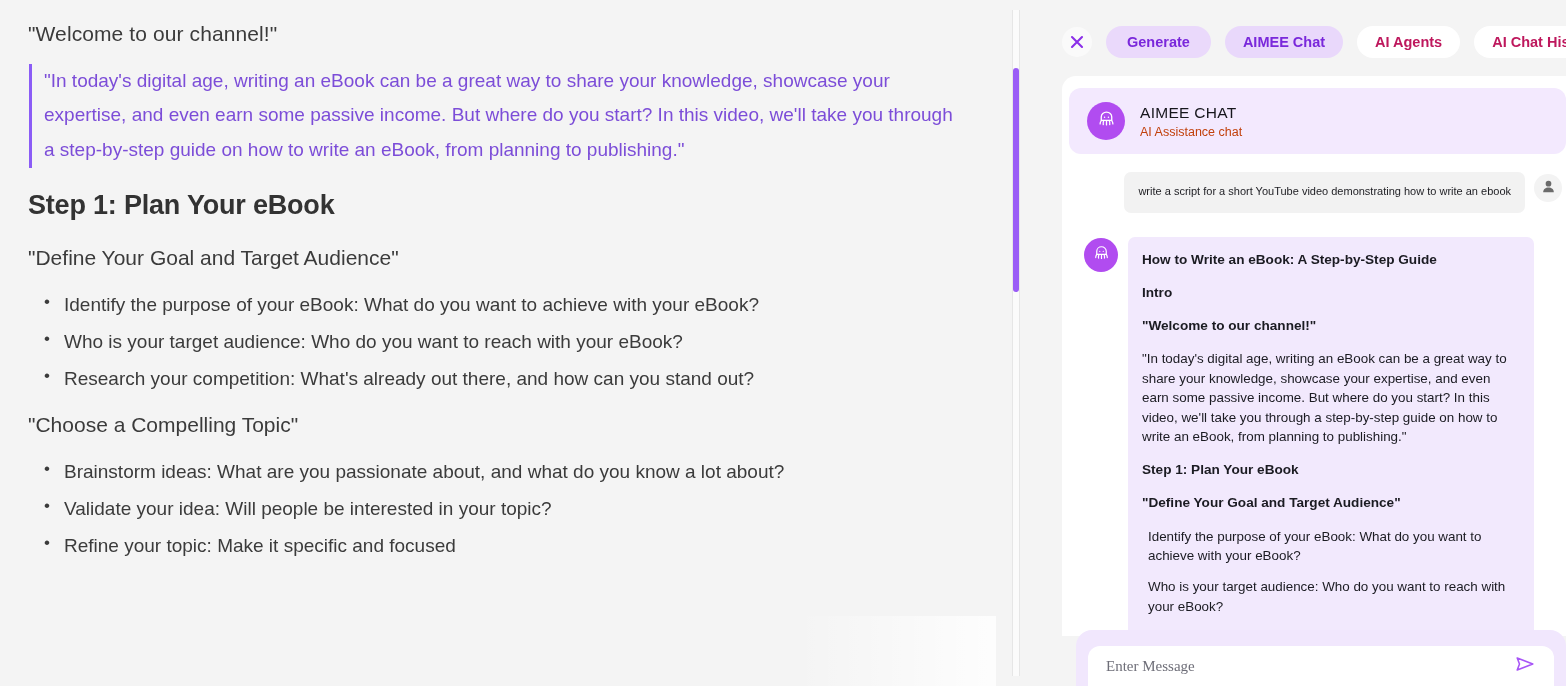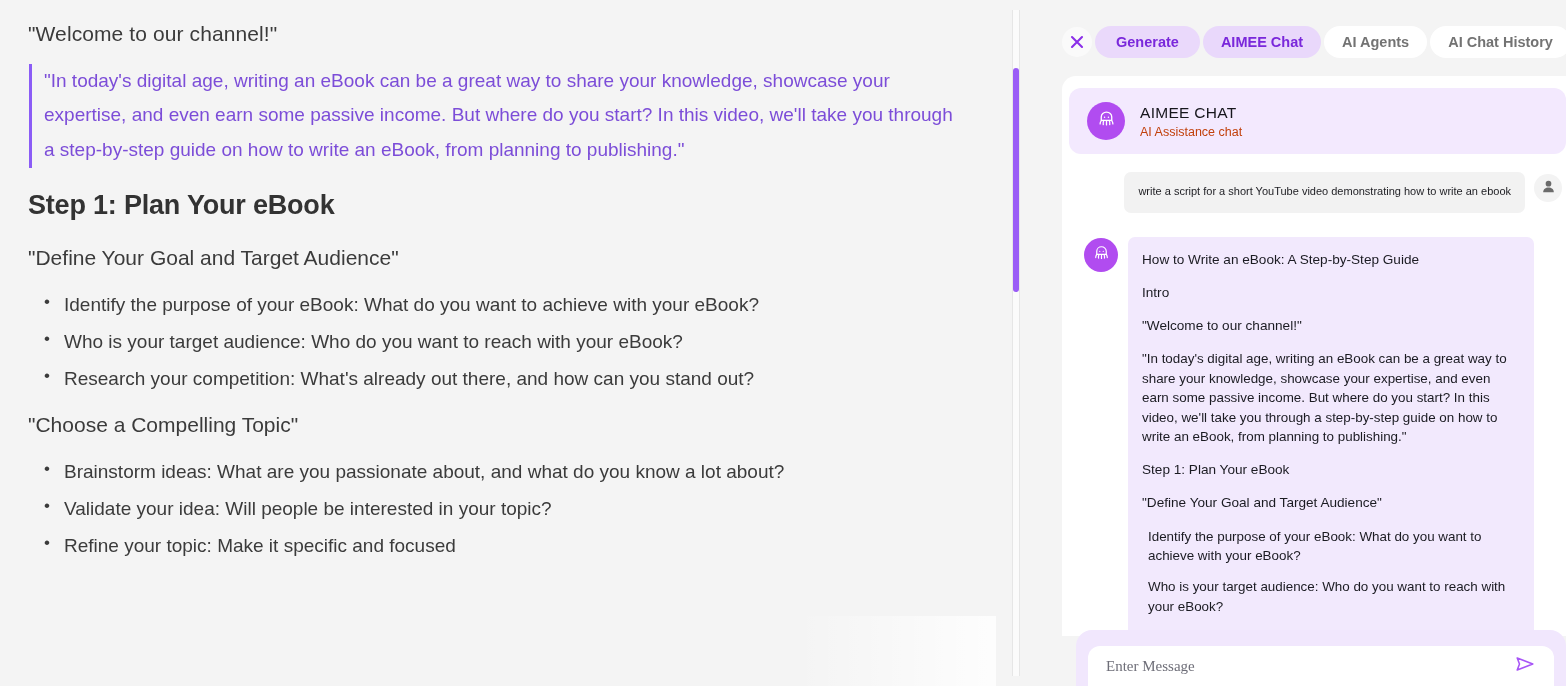--- a/index.html
+++ b/index.html
@@ -116,41 +116,41 @@
     width: 530px;
     height: 686px;
     background: #f4f4f4;
   }
   .chat-tabs {
     position: absolute;
     left: 0; top: 24px;
     width: 530px; height: 35px;
     display: flex;
     align-items: center;
-    gap: 3px;
+    gap: 14px;
     padding-left: 26px;
     box-sizing: border-box;
   }
   .close-btn {
     width: 30px; height: 30px;
     border-radius: 50%;
     background: #fafafa;
     display: flex; align-items: center; justify-content: center;
     flex: 0 0 auto;
     cursor: pointer;
   }
   .close-btn svg { display:block; }
   .tab {
     height: 32px;
     border-radius: 17px;
     display: flex; align-items: center;
     padding: 0 18px;
     font-size: 14.5px;
     font-weight: bold;
-    color: #737373;
+    color: #be185d;
     background: #ffffff;
     white-space: nowrap;
     cursor: pointer;
     box-sizing: border-box;
   }
   .tab.active {
     background: #e9d8fb;
     color: #7a28db;
   }
   .tab.gen { background: #ead9fb; color: #7a28db; padding: 0 21px; }
@@ -244,21 +244,21 @@
     margin-left: 10px;
     background: #f2e9fd;
     border-radius: 7px;
     padding: 13px 16px 14px 14px;
     width: 406px;
     box-sizing: border-box;
     color: #1b1b22;
   }
   .ai-bubble .b {
     font-size: 13.6px;
-    font-weight: normal;
+    font-weight: bold;
     line-height: 1.4;
     margin-bottom: 14px;
   }
   .ai-bubble .p {
     font-size: 13.4px;
     line-height: 1.45;
     margin-bottom: 14px;
   }
   .ai-bubble .li {
     font-size: 13.4px;

